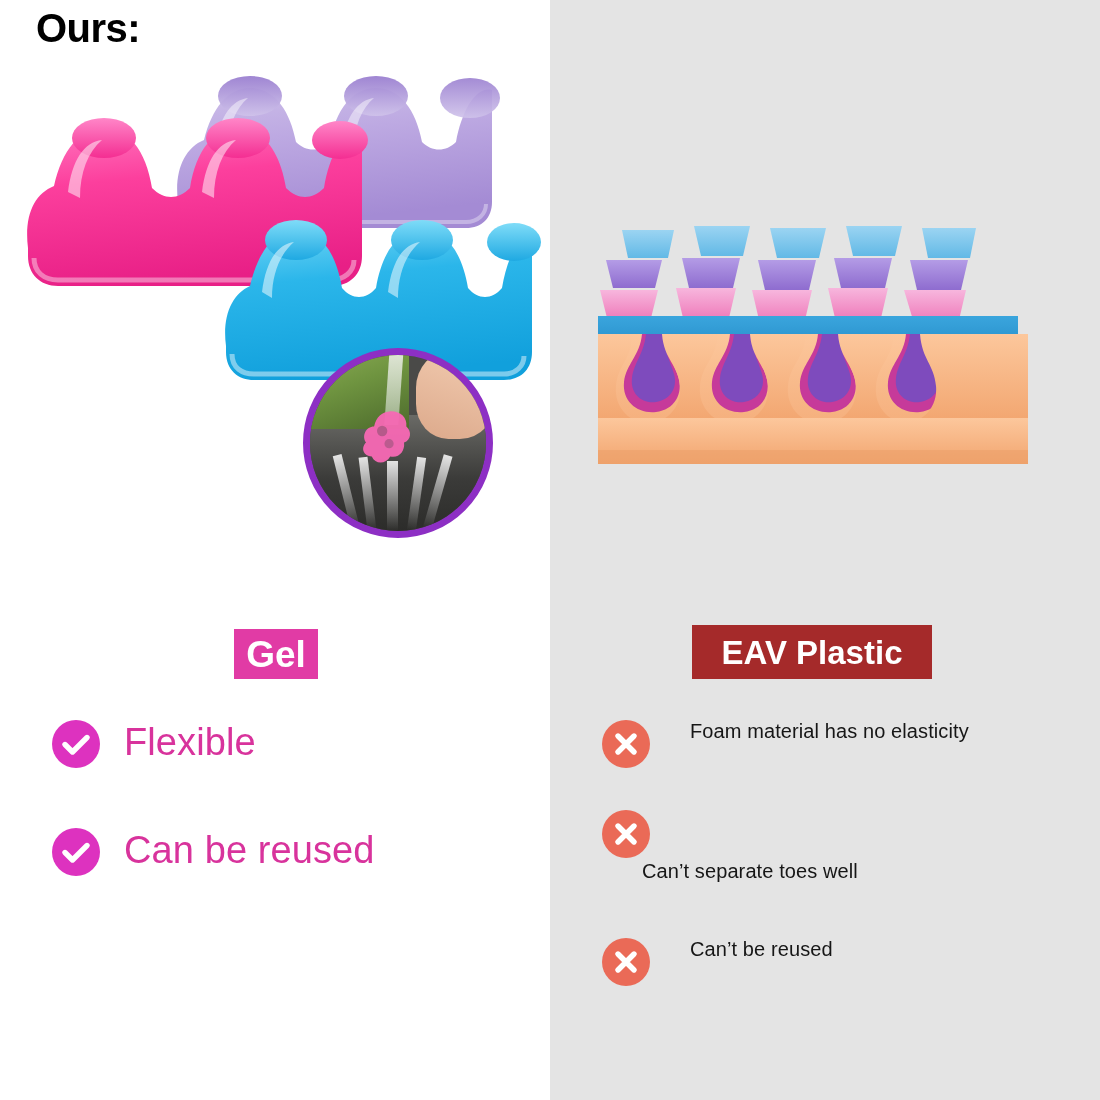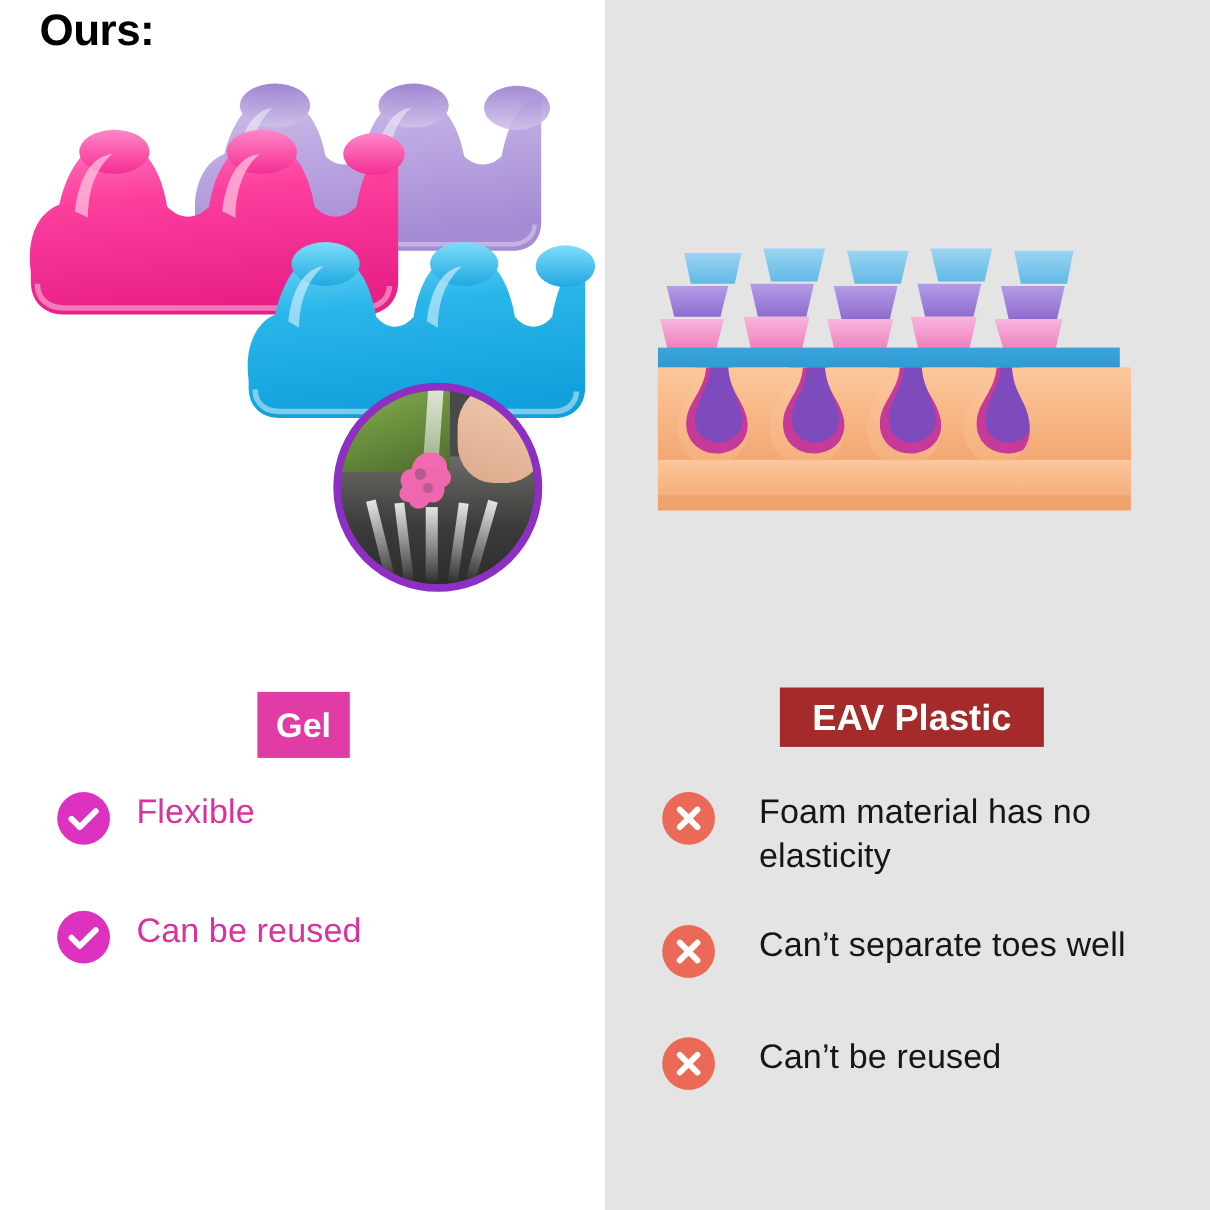--- a/index.html
+++ b/index.html
@@ -25,25 +25,25 @@
 
   
   .badge{
     position:absolute;
     display:flex;align-items:center;justify-content:center;
     color:#ffffff;font-weight:bold;
     line-height:1;
     box-sizing:border-box;
   }
   .badge-gel{
-    left:234px;top:629px;width:84px;height:60px;
-    background:#e13ba5;font-size:31px;
+    left:234px;top:629px;width:84px;height:50px;
+    background:#e13ba5;font-size:37px;
   }
   .badge-eav{
-    left:709px;top:625px;width:240px;height:54px;
+    left:692px;top:625px;width:240px;height:54px;
     background:#a52a2a;font-size:33px;
   }
 
   
   .list{position:absolute;}
   .list-left{left:52px;top:718px;width:460px;}
   .list-right{left:602px;top:718px;width:470px;}
 
   .list-item{
     position:relative;
@@ -57,27 +57,27 @@
     width:48px;height:48px;border-radius:50%;
     position:relative;
     margin-top:2px;
   }
   .marker-check{background:#dd32bf;}
   .marker-x{background:#ea6a57;}
   .marker svg{position:absolute;left:0;top:0;width:48px;height:48px;}
 
   .item-text{
     margin-left:24px;
-    font-size:31px;
+    font-size:38px;
     line-height:1.30;
     letter-spacing:0.1px;
   }
   .list-left .item-text{color:#d8339c;}
   .list-right .item-text{color:#161616;}
-  .list-right .item-text{font-size:31px;margin-left:40px;}
+  .list-right .item-text{font-size:20px;margin-left:40px;}
 
   
   .art-left{position:absolute;left:0;top:40px;width:550px;height:560px;}
   .art-right{position:absolute;left:550px;top:200px;width:550px;height:330px;}
 
   .sep{position:absolute;}
   .sep svg{display:block;overflow:visible;}
 
   .inset-photo{
     position:absolute;left:303px;top:348px;
@@ -332,21 +332,21 @@
 
     <div class="list-item">
       <span class="marker marker-x">
         <svg viewBox="0 0 48 48">
           <path d="M16 16 L32 32 M32 16 L16 32" fill="none" stroke="#ffffff" stroke-width="5.4" stroke-linecap="round"></path>
         </svg>
       </span>
       <span class="item-text" style="max-width:340px;">Foam material has no elasticity</span>
     </div>
 
-    <div class="list-item" style="margin-bottom:52px;">
+    <div class="list-item" style="margin-bottom:52px;flex-direction:column;">
       <span class="marker marker-x">
         <svg viewBox="0 0 48 48">
           <path d="M16 16 L32 32 M32 16 L16 32" fill="none" stroke="#ffffff" stroke-width="5.4" stroke-linecap="round"></path>
         </svg>
       </span>
       <span class="item-text">Can’t separate toes well</span>
     </div>
 
     <div class="list-item">
       <span class="marker marker-x">

